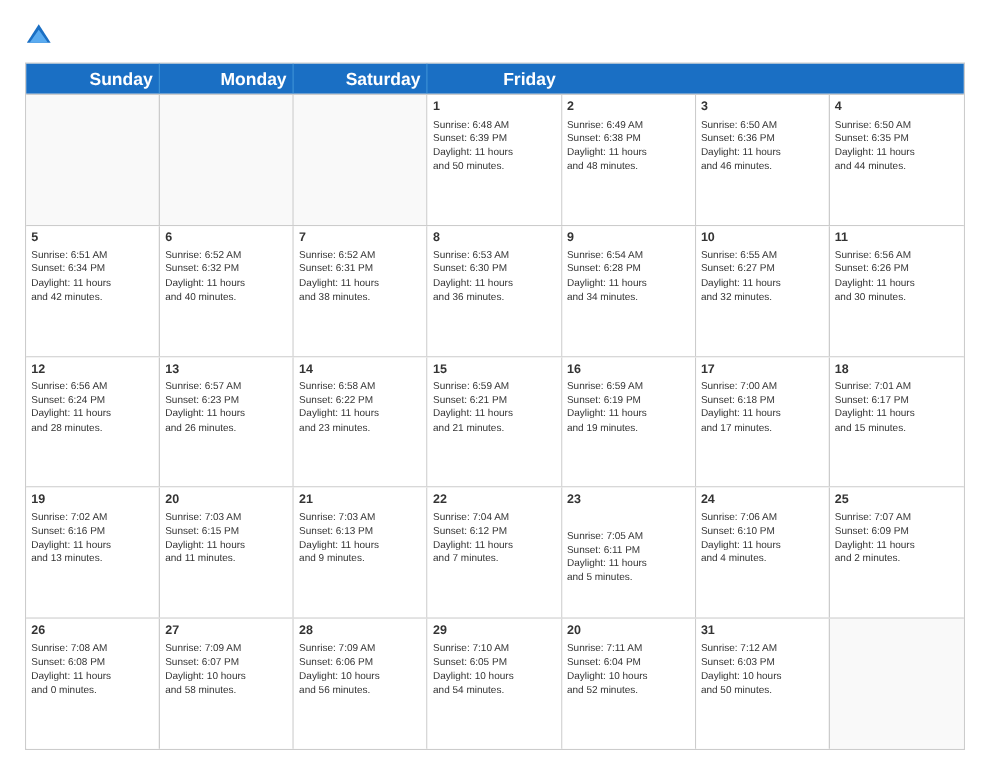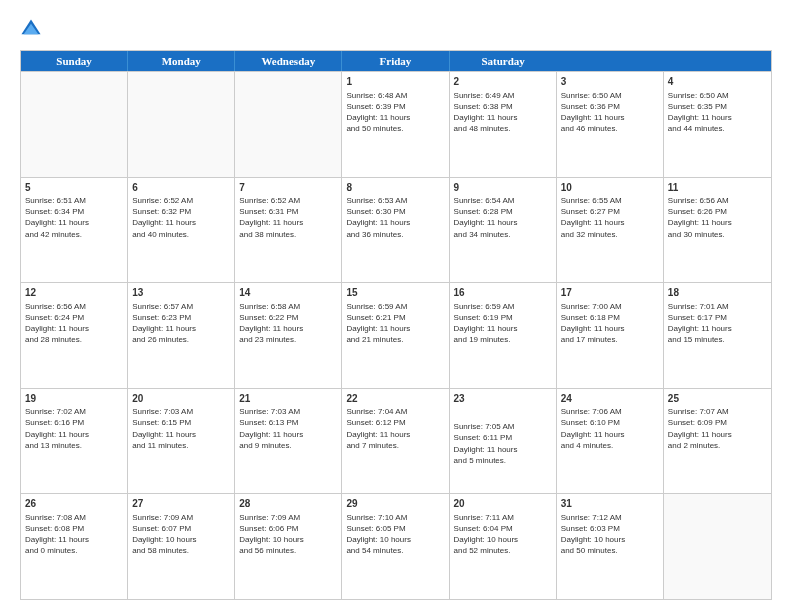--- a/index.html
+++ b/index.html
@@ -60,26 +60,25 @@
       flex-direction: column;
       border: 1px solid #ccc;
     }
     .cal-header {
       display: grid;
       grid-template-columns: repeat(7, 1fr);
       background: #1a6fc4;
     }
     .cal-header-cell {
       color: #fff;
-      font-size: 11px;
+      font-size: 14px;
       font-weight: bold;
       padding: 4px 5px;
-      text-align: center;
+      text-align: right;
       border-right: 1px solid #3a8fd4;
-      font-family: Liberation Serif, serif;
     }
     .cal-header-cell:last-child { border-right: none; }
     .cal-body {
       flex: 1;
       display: flex;
       flex-direction: column;
     }
     .cal-row {
       display: grid;
       grid-template-columns: repeat(7, 1fr);
@@ -127,23 +126,22 @@
     <div class="title-block">
       <div class="month-title"></div>
       <div class="location"></div>
     </div>
   </div>
 
   <div class="calendar">
     <div class="cal-header">
     <div class="cal-header-cell">Sunday</div>
         <div class="cal-header-cell">Monday</div>
-        <div class="cal-header-cell">Wednesday</div>
+        <div class="cal-header-cell">Saturday</div>
         <div class="cal-header-cell">Friday</div>
-        <div class="cal-header-cell">Saturday</div>
       </div>
     <div class="cal-body">
     <div class="cal-row">
           <div class="cal-cell empty"></div>
           <div class="cal-cell empty"></div>
           <div class="cal-cell empty"></div>
           <div class="cal-cell">
             <span class="day-num">1</span>
             <div class="info" style="white-space: pre-line;">Sunrise: 6:48 AM
 Sunset: 6:39 PM

